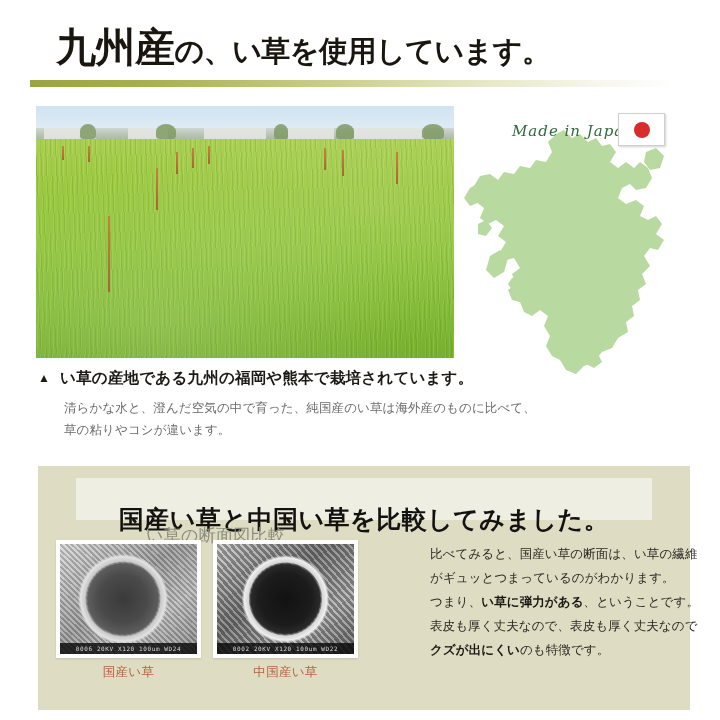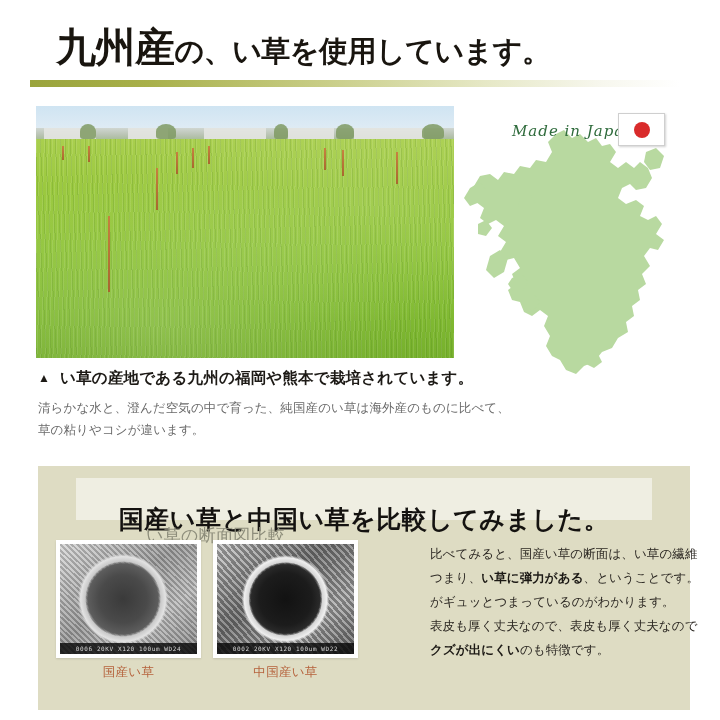--- a/index.html
+++ b/index.html
@@ -173,20 +173,21 @@
   }
   .tri-icon {
     font-size: 12px;
     color: #1d1a16;
     line-height: 1;
     position: relative;
     top: -1px;
   }
   .cap-sub {
     margin-top: 9px;
+    margin-left: 26px;
     font-size: 12.5px;
     line-height: 1.72;
     color: #6a6a6a;
     letter-spacing: .1px;
   }
 
   
   .compare-panel {
     position: absolute;
     left: 38px;
@@ -385,20 +386,20 @@
       <div class="img">
         <div class="strip">0002  20KV  X120  100um  WD22</div>
       </div>
     </div>
 
     <div class="micro-cap left">国産い草</div>
     <div class="micro-cap right">中国産い草</div>
 
     <div class="panel-body">
       <div class="ln">比べてみると、国産い草の断面は、い草の繊維</div>
+      <div class="ln">がギュッとつまっているのがわかります。</div>
       <div class="ln"><span>つまり、</span><b>い草に弾力がある</b><span>、ということです。</span></div>
-      <div class="ln">がギュッとつまっているのがわかります。</div>
       <div class="ln">表皮も厚く丈夫なので、表皮も厚く丈夫なので</div>
       <div class="ln"><b>クズが出にくい</b><span>のも特徴です。</span></div>
     </div>
   </div>
 
 </div>
 
 </body></html>

